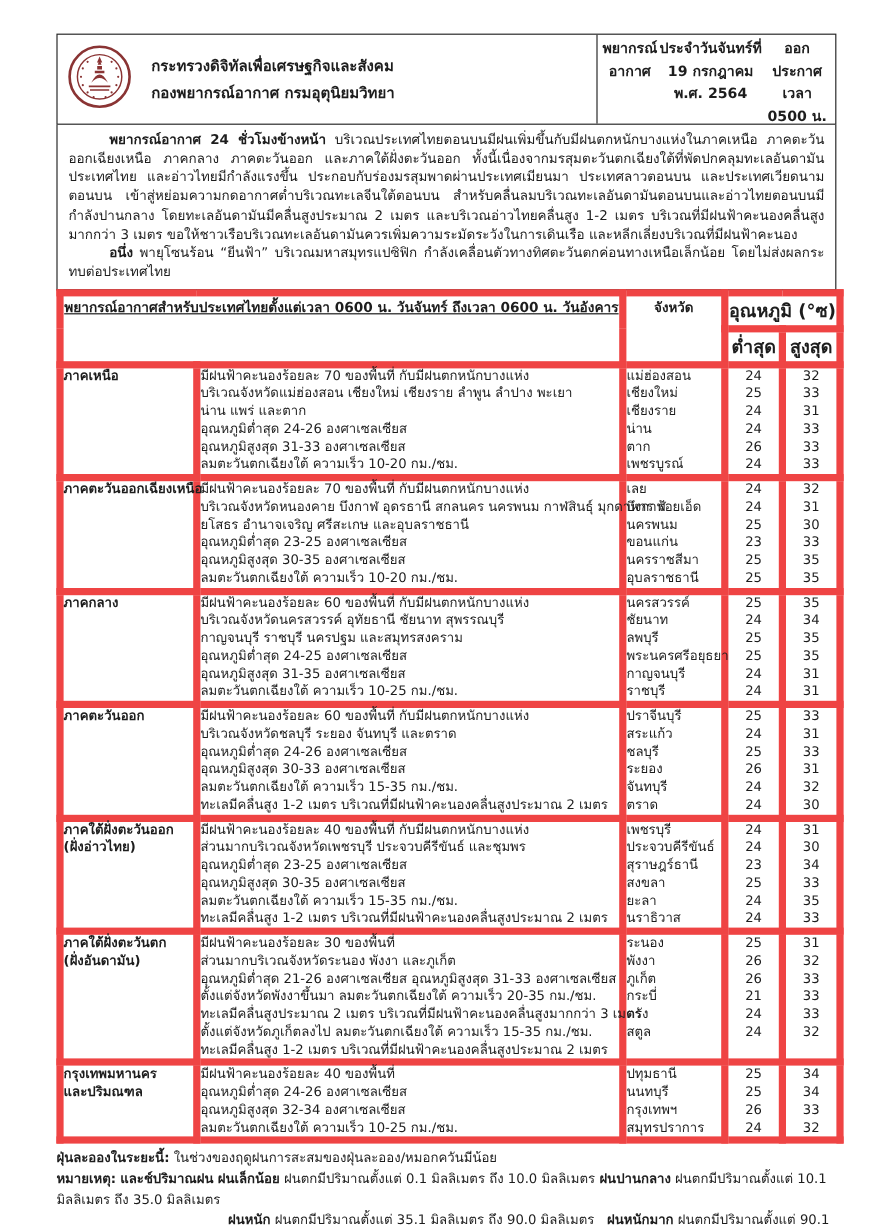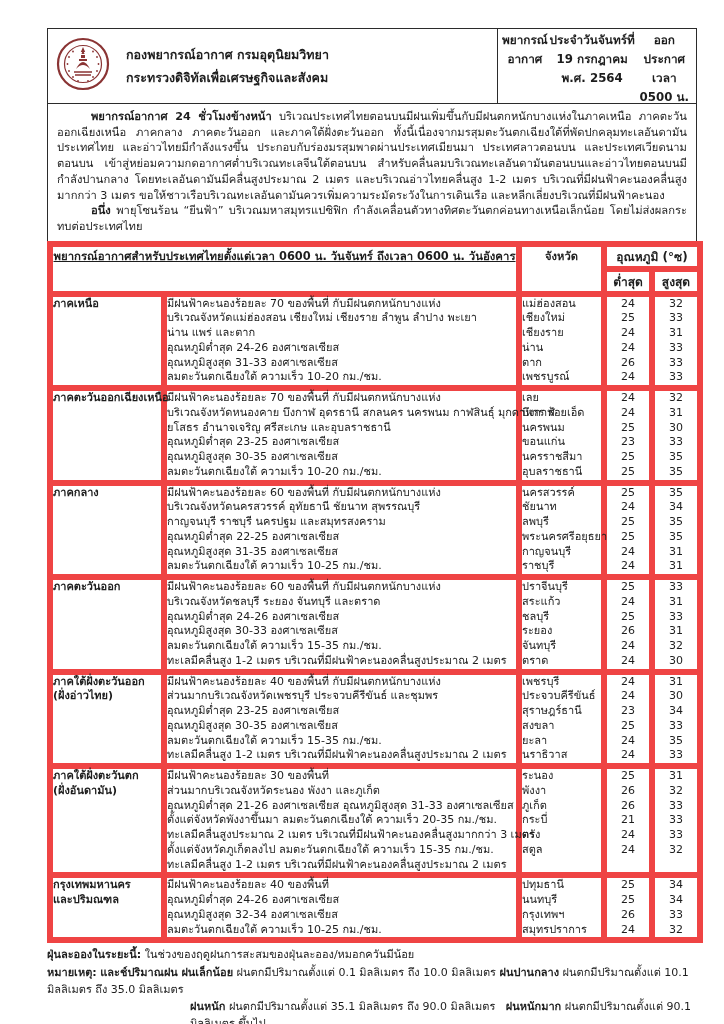--- a/index.html
+++ b/index.html
@@ -21,21 +21,21 @@
 
   
   .para { padding:5px 9px 6px 9px; font-size:11.2px; line-height:15.7px; text-align:justify; }
   .para p { margin:0; text-indent:34px; }
 
   
   table.fc { width:650px; border-collapse:collapse; table-layout:fixed; font-size:11px; margin-top:-1px; }
   table.fc th, table.fc td { border:6px solid #ef4444; padding:0; vertical-align:top; }
   th.th-main { font-weight:bold; text-decoration:underline; text-align:center; vertical-align:middle; font-size:11.4px; }
   th.th-prov { font-weight:bold; text-align:center; vertical-align:middle; font-size:11.2px; text-decoration:none; }
-  th.th-temp { font-weight:bold; text-align:center; vertical-align:middle; height:19px; font-size:12px; }
+  th.th-temp { font-weight:bold; text-align:center; vertical-align:middle; height:19px; font-size:15px; }
   .cell-pad { padding:1px 5px 2px 5px; }
   .t-line { height:14.75px; line-height:14.75px; white-space:nowrap; overflow:visible; }
   td.region { font-weight:bold; }
   td.region .u { }
   td.num .t-line { text-align:center; }
 
   
   .notes { font-size:11px; line-height:17.2px; margin-top:3px; }
   .notes b { font-weight:bold; }
   .note-indent1 { padding-left:143px; }
@@ -66,22 +66,22 @@
             <circle cx="17" cy="14.5" r="0.9"></circle>
               <circle cx="37" cy="14.5" r="0.9"></circle>
             <circle cx="17" cy="40" r="0.9"></circle>
               <circle cx="37" cy="40" r="0.9"></circle>
             <circle cx="22" cy="44" r="0.9"></circle>
               <circle cx="32" cy="44" r="0.9"></circle>
           </g>
         </svg>
       </span>
       <div class="org">
+        <div>กระทรวงดิจิทัลเพื่อเศรษฐกิจและสังคม</div>
         <div>กองพยากรณ์อากาศ กรมอุตุนิยมวิทยา</div>
-        <div>กระทรวงดิจิทัลเพื่อเศรษฐกิจและสังคม</div>
       </div>
     </div>
     <div class="header-right">
       <div>พยากรณ์อากาศ</div>
       <div>ประจำวันจันทร์ที่ 19 กรกฎาคม พ.ศ. 2564</div>
       <div>ออกประกาศเวลา 0500 น.</div>
     </div>
   </div>
 
   <div class="para doc-border no-top">
@@ -184,21 +184,21 @@
           </td>
         </tr>
         <tr>
           <td class="cell-pad region">
             <div class="t-line u">ภาคกลาง</div>
           </td>
           <td class="cell-pad">
             <div class="t-line">มีฝนฟ้าคะนองร้อยละ 60 ของพื้นที่ กับมีฝนตกหนักบางแห่ง</div>
             <div class="t-line">บริเวณจังหวัดนครสวรรค์ อุทัยธานี ชัยนาท สุพรรณบุรี</div>
             <div class="t-line">กาญจนบุรี ราชบุรี นครปฐม และสมุทรสงคราม</div>
-            <div class="t-line">อุณหภูมิต่ำสุด 22-25 องศาเซลเซียส</div>
+            <div class="t-line">อุณหภูมิต่ำสุด 24-25 องศาเซลเซียส</div>
             <div class="t-line">อุณหภูมิสูงสุด 31-35 องศาเซลเซียส</div>
             <div class="t-line">ลมตะวันตกเฉียงใต้ ความเร็ว 10-25 กม./ชม.</div>
           </td>
           <td class="cell-pad">
             <div class="t-line">นครสวรรค์</div>
             <div class="t-line">ชัยนาท</div>
             <div class="t-line">ลพบุรี</div>
             <div class="t-line">พระนครศรีอยุธยา</div>
             <div class="t-line">กาญจนบุรี</div>
             <div class="t-line">ราชบุรี</div>

